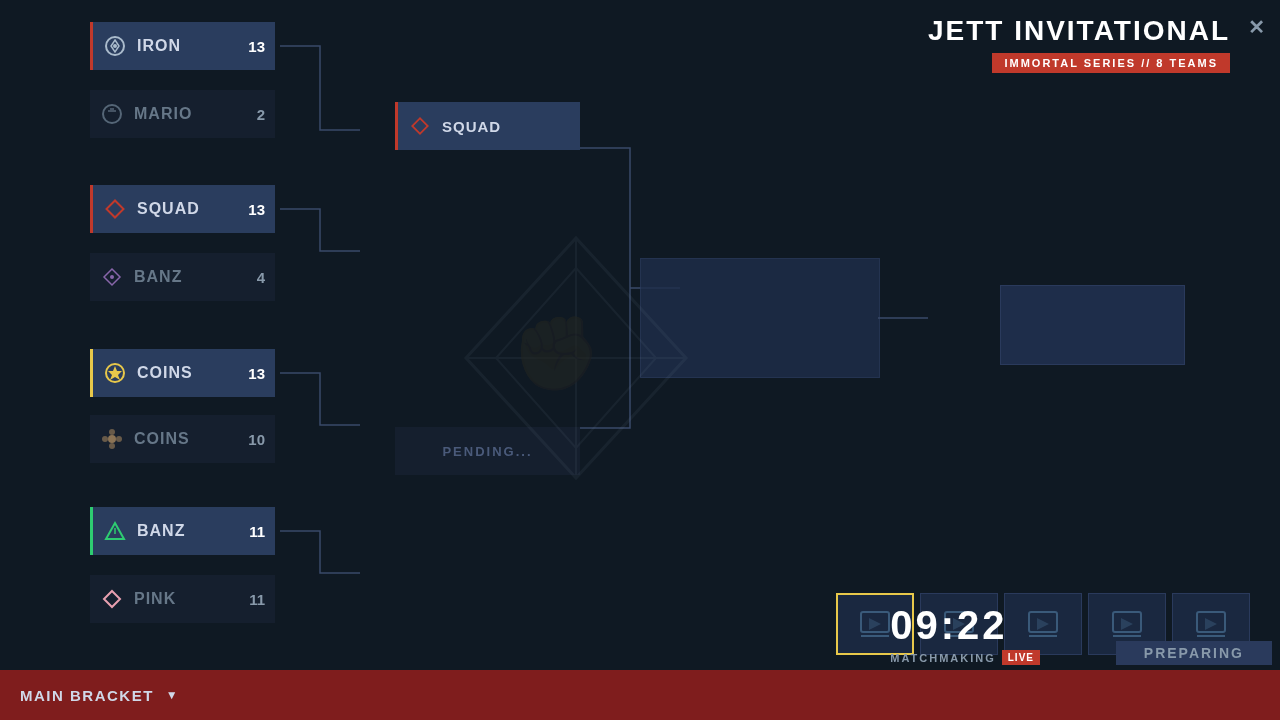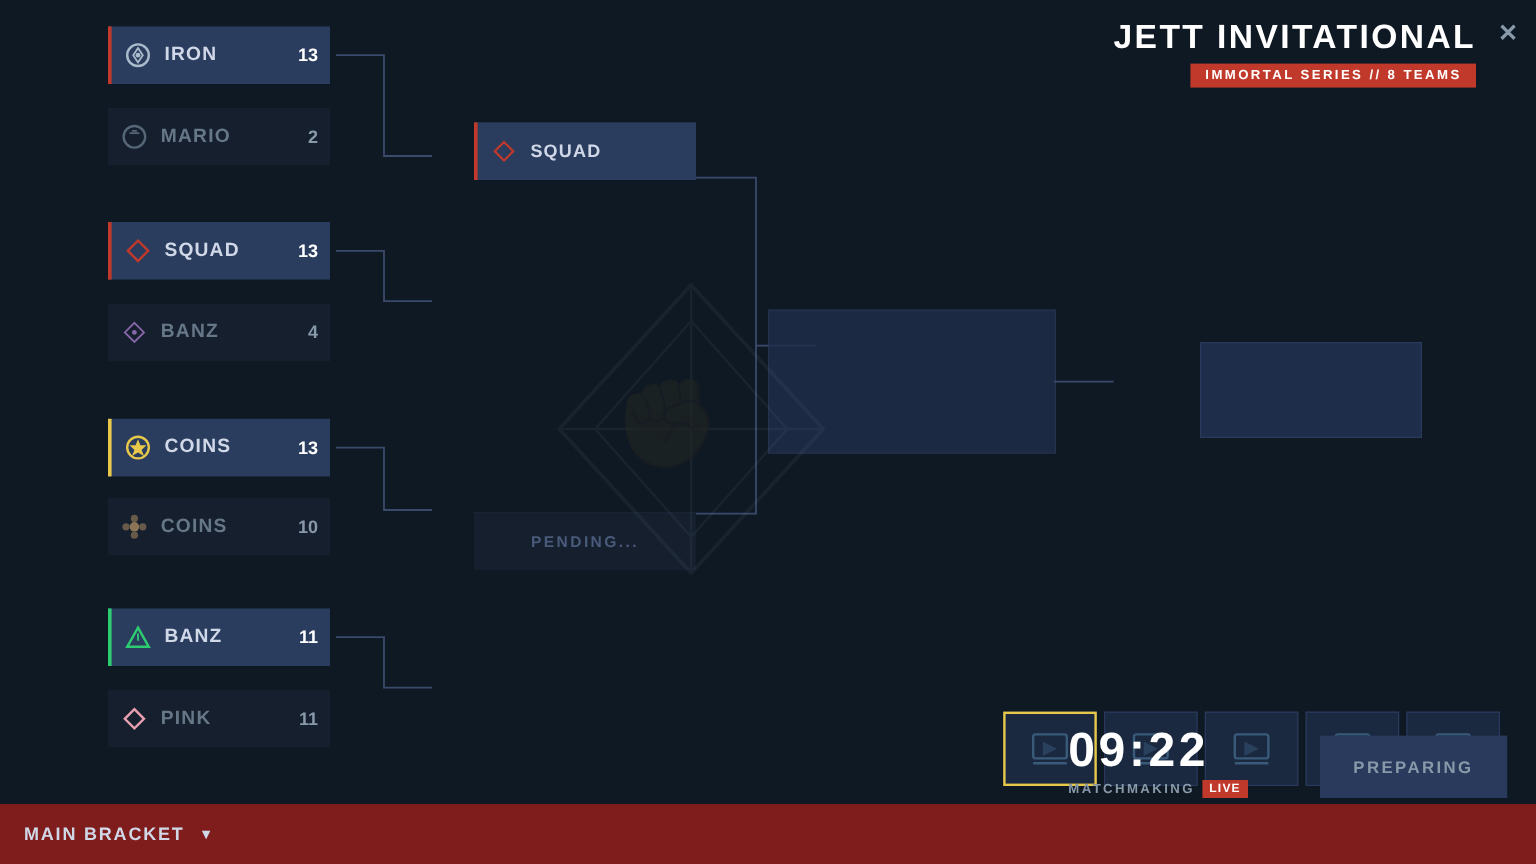--- a/index.html
+++ b/index.html
@@ -370,20 +370,20 @@
   </div>
 
   <div style="position:absolute; bottom:55px; right:240px;">
     <div style="font-size:40px; font-weight:900; color:#fff; letter-spacing:3px;margin-top:24px;">09:22</div>
     <div style="display:flex; align-items:center; gap:6px; margin-top:2px;">
       <span style="font-size:11px; font-weight:700; letter-spacing:2px; color:#8899aa;">MATCHMAKING</span>
       <span style="background:#c0392b; color:#fff; font-size:10px; font-weight:700; padding:2px 6px; letter-spacing:1px;">LIVE</span>
     </div>
   </div>
 
-  <div style="position:absolute; bottom:55px; right:24px; background:#2a3a5c; color:#8899aa; font-size:14px; font-weight:700; letter-spacing:2px; padding:18px 28px; cursor:pointer;">PREPARING</div>
+  <div style="position:absolute; bottom:55px; right:8px; background:#2a3a5c; color:#8899aa; font-size:14px; font-weight:700; letter-spacing:2px; padding:4px 28px; cursor:pointer;">PREPARING</div>
 
   <div class="bottom-bar">
     <span style="font-size:15px; font-weight:700; letter-spacing:1.5px; color:#d0d8e8;">MAIN BRACKET</span>
     <span style="color:#d0d8e8; font-size:12px; margin-left:12px;">▼</span>
   </div>
 
 </div>
 
 </body></html>

